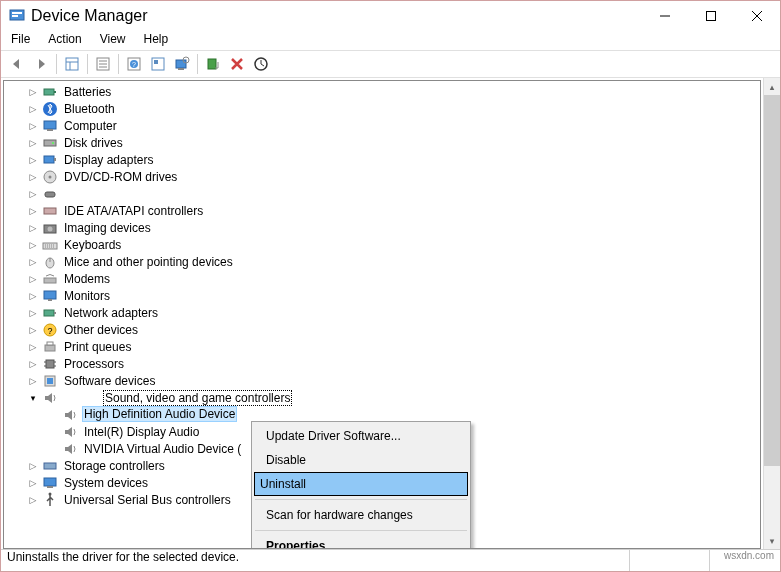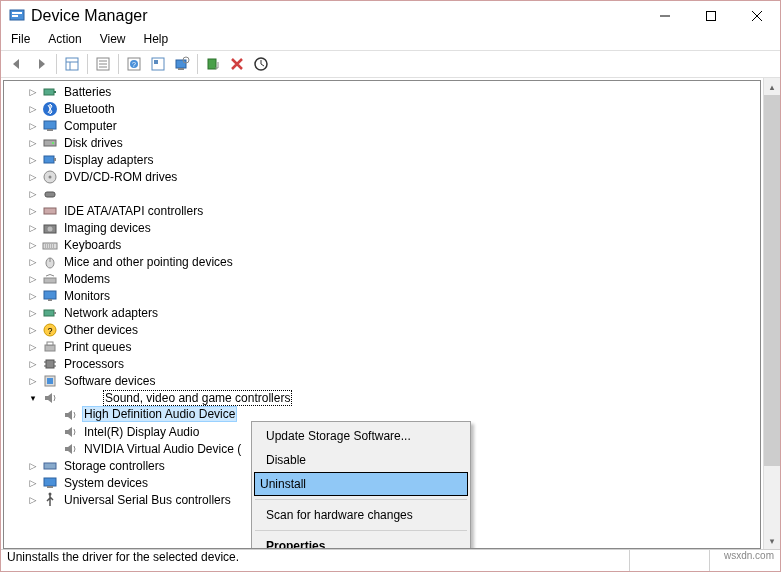--- a/index.html
+++ b/index.html
@@ -420,21 +420,21 @@
         <span class="devicon">
           <svg viewBox="0 0 16 16">
             <path d="M8 2 L8 14 M8 6 L5 9 M8 5 L11 8" fill="none" stroke="#555" stroke-width="1.5"></path>
             <circle cx="8" cy="2" r="1.5" fill="#555"></circle>
           </svg>
         </span>
         <span class="label">Universal Serial Bus controllers</span>
       </div>
 
     <div class="ctxmenu" style="left:247px; top:340px;">
-      <div class="ctxitem">Update Storage Software...</div>
+      <div class="ctxitem">Update Driver Software...</div>
       <div class="ctxitem">Disable</div>
       <div class="ctxitem hover">Uninstall</div>
       <div class="ctxsep"></div>
       <div class="ctxitem">Scan for hardware changes</div>
       <div class="ctxsep"></div>
       <div class="ctxitem bold">Properties</div>
     </div>
 
   </div>
   <div class="scrollbar">

